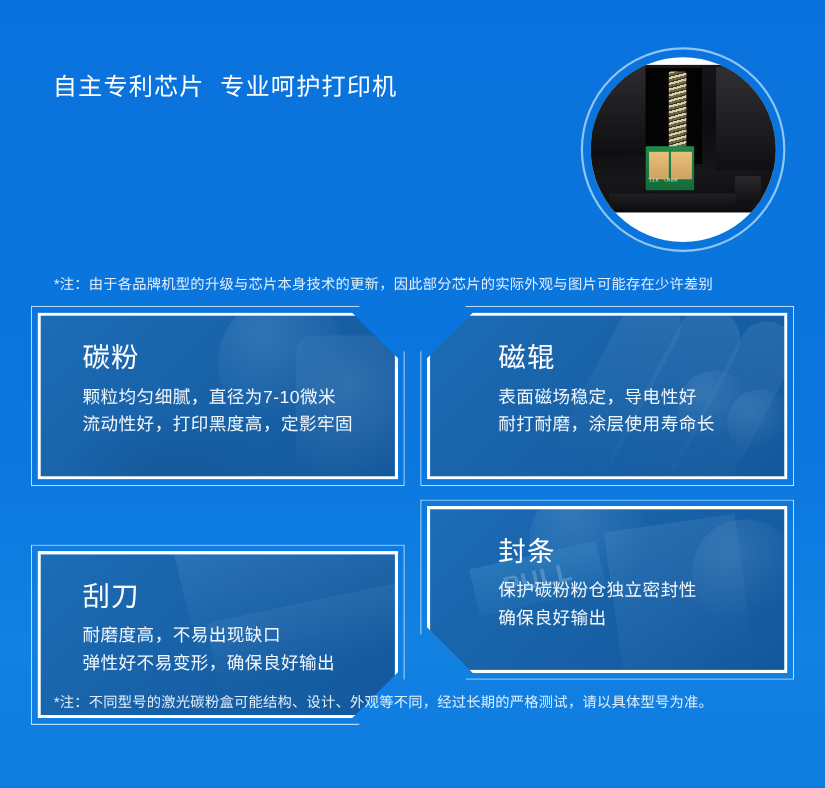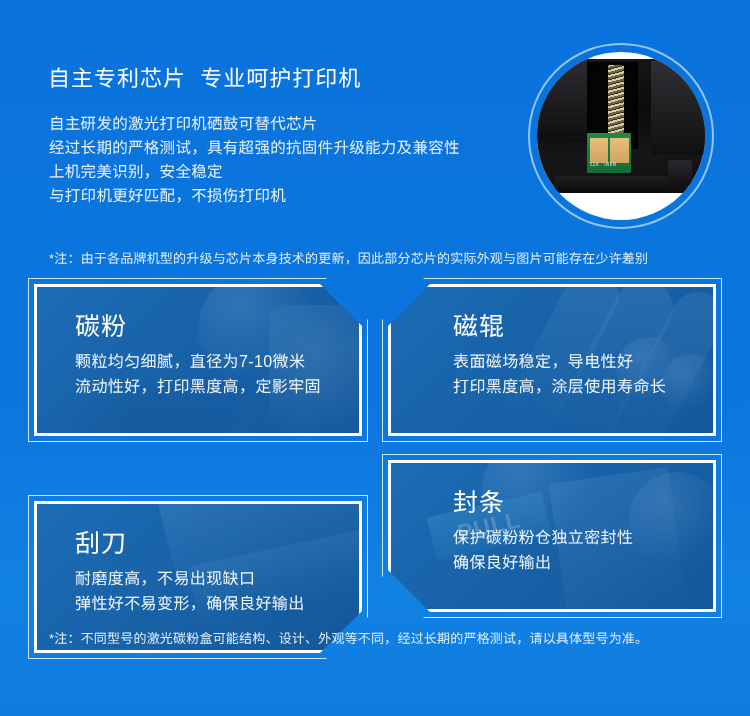--- a/index.html
+++ b/index.html
@@ -316,26 +316,20 @@
 </style>
 </head>
 <body>
 
 <div class="page">
 
   <div class="hero">
 
     <div class="hero-title">自主专利芯片  专业呵护打印机</div>
 
-    <div class="hero-lines">
-      <div class="hero-line">自主研发的激光打印机硒鼓可替代芯片</div>
-      <div class="hero-line">经过长期的严格测试，具有超强的抗固件升级能力及兼容性</div>
-      <div class="hero-line">上机完美识别，安全稳定</div>
-      <div class="hero-line">与打印机更好匹配，不损伤打印机</div>
-    </div>
 
     <div class="chip-circle">
       <div class="chip-photo">
         <div class="body-dark"></div>
         <div class="slot"></div>
         <div class="spring"></div>
         <div class="pcb"></div>
         <div class="pad-l"></div>
         <div class="pad-r"></div>
         <div class="pcb-text">JTK /N9N</div>
@@ -371,21 +365,21 @@
         <div class="ghost g2">
           <div class="bar r1"></div>
           <div class="bar r2"></div>
           <div class="bar r3"></div>
           <div class="blob cap1"></div>
           <div class="blob cap2"></div>
         </div>
         <div class="card-body">
           <div class="card-title">磁辊</div>
           <div class="card-line">表面磁场稳定，导电性好</div>
-          <div class="card-line">打印黑度高，涂层使用寿命长</div>
+          <div class="card-line">耐打耐磨，涂层使用寿命长</div>
         </div>
       </div>
     </div>
 
     <div class="card c3">
       <div class="frame-outer"></div>
       <div class="frame-inner">
         <div class="ghost g3">
           <div class="s1"></div>
           <div class="s2"></div>

